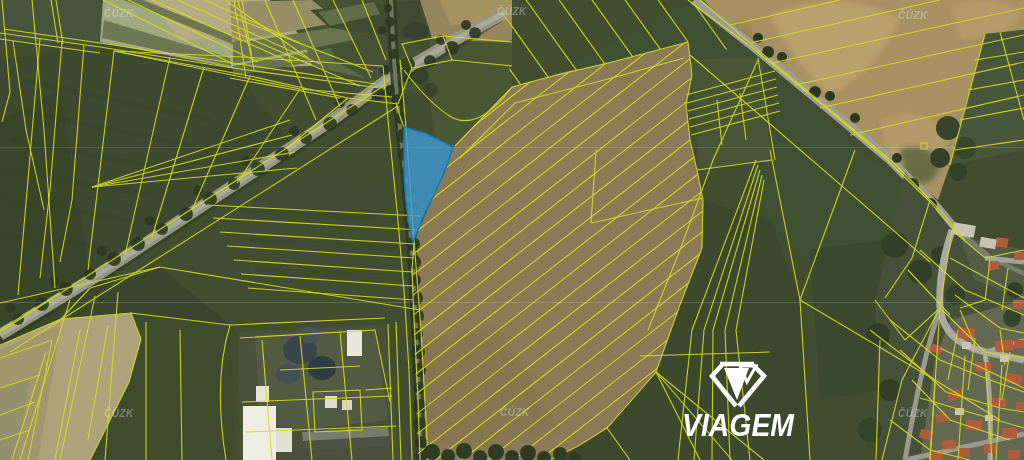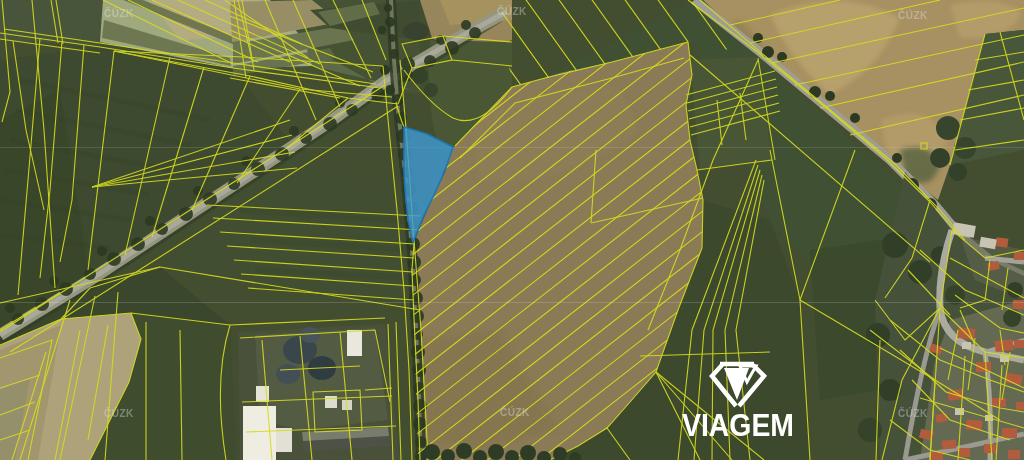--- a/index.html
+++ b/index.html
@@ -1,16 +1,16 @@
 <!DOCTYPE html>
 <html><head>
 <meta charset="utf-8">
 <style>
   html,body{margin:0;padding:0;background:#222;}
-  #map{position:relative;width:1024px;height:460px;overflow:hidden;font-family:"Liberation Sans",sans-serif;transform:translateZ(0);}
+  #map{position:relative;width:1024px;height:460px;overflow:hidden;font-family:"Liberation Sans",sans-serif;transform:translateZ(0);font-style:italic;}
 </style>
 </head>
 <body>
 
 <div id="map">
 <svg width="1024" height="460" viewBox="0 0 1024 460">
 <defs>
   <filter id="soft" x="-30%" y="-30%" width="160%" height="160%">
           <feGaussianBlur stdDeviation="1.4"></feGaussianBlur>
         </filter>

